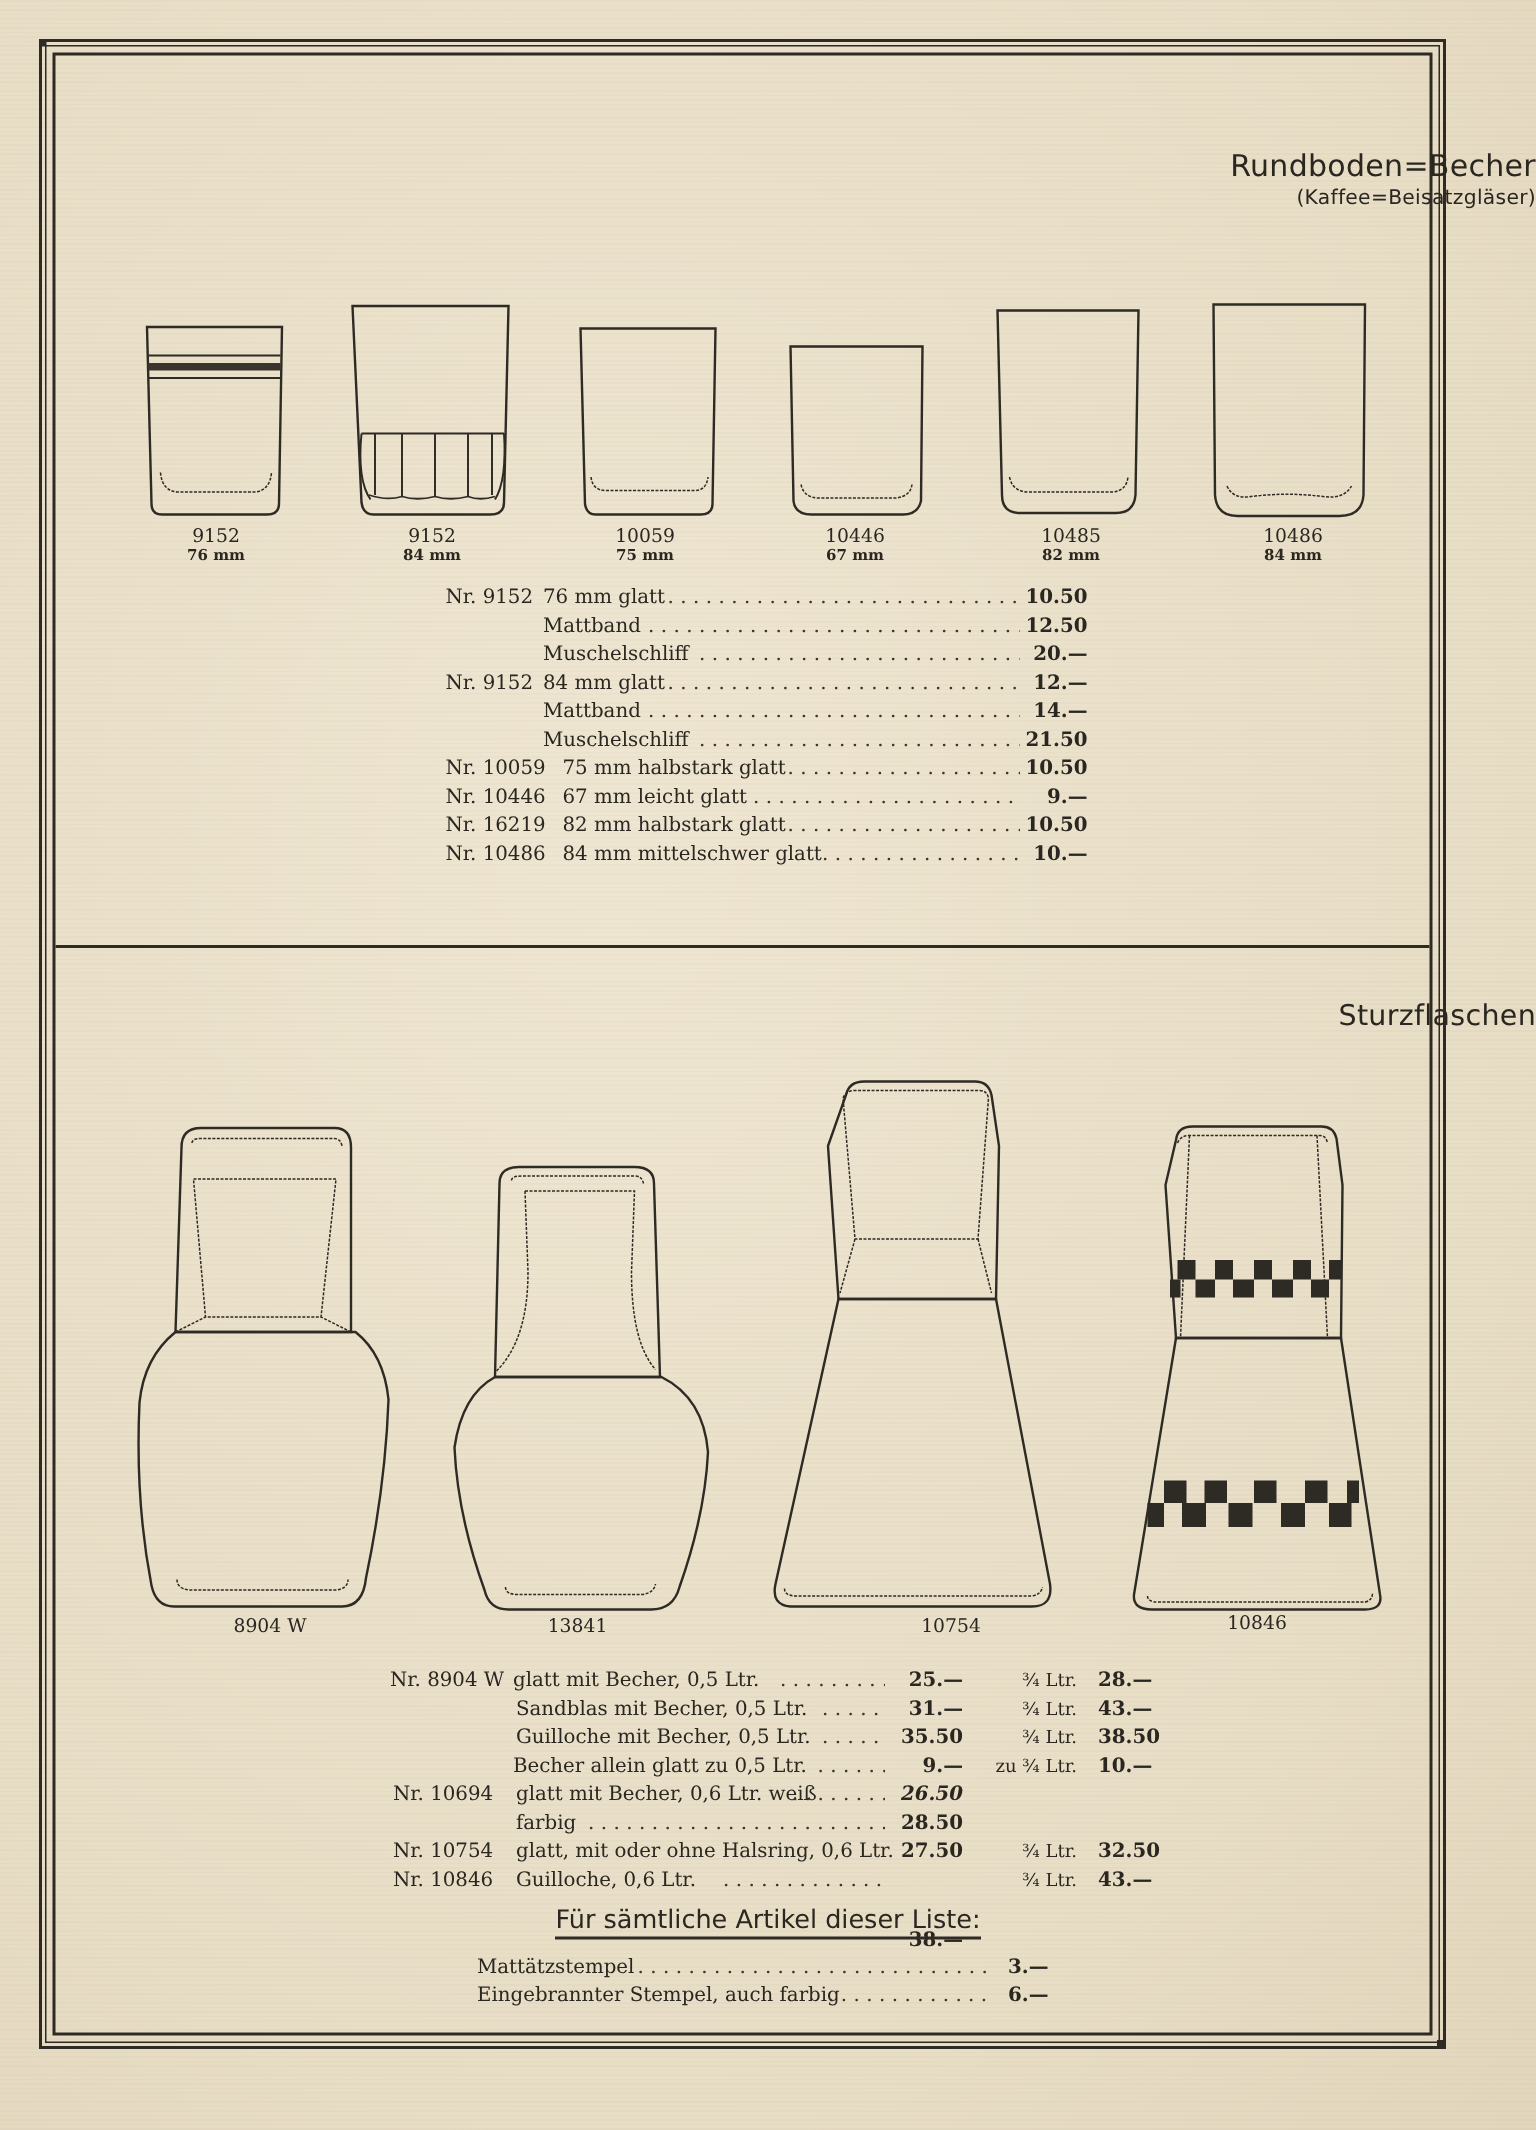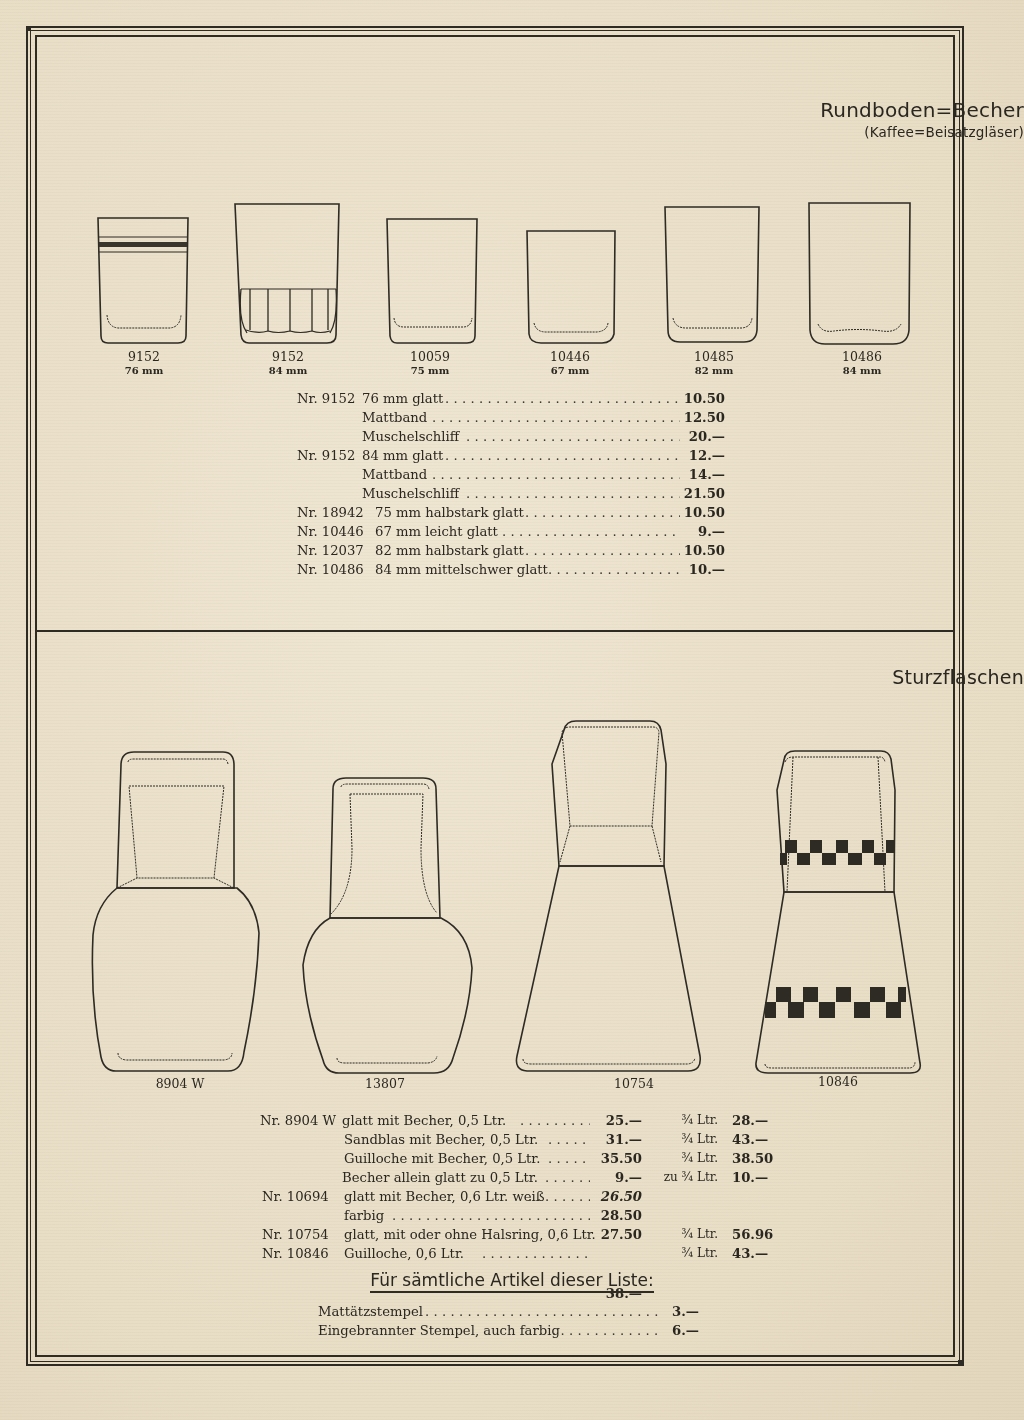--- a/index.html
+++ b/index.html
@@ -179,33 +179,33 @@
     <span class="pr-leader" style="left:432px;width:248px;">......................................................</span>
     <span class="pr-price" style="left:660px;width:65px;">14.—</span>
   </div>
   <div class="price-row" style="top:484px;">
     <span class="pr-nr" style="left:297px;"></span>
     <span class="pr-desc" style="left:362px;">Muschelschliff</span>
     <span class="pr-leader" style="left:466px;width:214px;">......................................................</span>
     <span class="pr-price" style="left:660px;width:65px;">21.50</span>
   </div>
   <div class="price-row" style="top:503px;">
-    <span class="pr-nr" style="left:297px;">Nr. 18942</span>
+    <span class="pr-nr" style="left:297px;">Nr. 10059</span>
     <span class="pr-desc" style="left:375px;">75 mm halbstark glatt</span>
     <span class="pr-leader" style="left:525px;width:155px;">......................................................</span>
     <span class="pr-price" style="left:660px;width:65px;">10.50</span>
   </div>
   <div class="price-row" style="top:522px;">
     <span class="pr-nr" style="left:297px;">Nr. 10446</span>
     <span class="pr-desc" style="left:375px;">67 mm leicht glatt</span>
     <span class="pr-leader" style="left:502px;width:178px;">......................................................</span>
     <span class="pr-price" style="left:660px;width:65px;">9.—</span>
   </div>
   <div class="price-row" style="top:541px;">
-    <span class="pr-nr" style="left:297px;">Nr. 12037</span>
+    <span class="pr-nr" style="left:297px;">Nr. 16219</span>
     <span class="pr-desc" style="left:375px;">82 mm halbstark glatt</span>
     <span class="pr-leader" style="left:525px;width:155px;">......................................................</span>
     <span class="pr-price" style="left:660px;width:65px;">10.50</span>
   </div>
   <div class="price-row" style="top:560px;">
     <span class="pr-nr" style="left:297px;">Nr. 10486</span>
     <span class="pr-desc" style="left:375px;">84 mm mittelschwer glatt</span>
     <span class="pr-leader" style="left:548px;width:132px;">......................................................</span>
     <span class="pr-price" style="left:660px;width:65px;">10.—</span>
   </div>
@@ -269,21 +269,21 @@
     <rect x="898" y="987" width="8" height="15"></rect>
     <rect x="765" y="1002" width="11" height="16"></rect>
     <rect x="788" y="1002" width="16" height="16"></rect>
     <rect x="819" y="1002" width="16" height="16"></rect>
     <rect x="854" y="1002" width="16" height="16"></rect>
     <rect x="886" y="1002" width="15" height="16"></rect>
   </g>
 </svg>
 
 <div class="bottle-label" style="left:120px;top:1076px;">8904 W</div>
-<div class="bottle-label" style="left:325px;top:1076px;">13807</div>
+<div class="bottle-label" style="left:325px;top:1076px;">13841</div>
 <div class="bottle-label" style="left:574px;top:1076px;">10754</div>
 <div class="bottle-label" style="left:778px;top:1074px;">10846</div>
 
 <div class="price-table" style="left:0;top:0;">
   <div class="price-row" style="top:1111px;">
     <span class="pr-nr" style="left:260px;">Nr. 8904 W</span>
     <span class="pr-desc" style="left:342px;">glatt mit Becher, 0,5 Ltr.</span>
     <span class="pr-leader" style="left:520px;width:70px;">..............</span>
     <span class="pr-price" style="left:585px;width:57px;">25.—</span>
     <span class="pr-unit" style="left:640px;width:78px;">¾ Ltr.</span>
@@ -323,21 +323,21 @@
     <span class="pr-nr" style="left:262px;"></span>
     <span class="pr-desc" style="left:344px;">farbig</span>
     <span class="pr-leader" style="left:392px;width:198px;">..............................................</span>
     <span class="pr-price" style="left:585px;width:57px;">28.50</span>
   </div>
   <div class="price-row" style="top:1225px;">
     <span class="pr-nr" style="left:262px;">Nr. 10754</span>
     <span class="pr-desc" style="left:344px;">glatt, mit oder ohne Halsring, 0,6 Ltr.</span>
     <span class="pr-price" style="left:585px;width:57px;">27.50</span>
     <span class="pr-unit" style="left:640px;width:78px;">¾ Ltr.</span>
-    <span class="pr-price2" style="left:732px;">56.96</span>
+    <span class="pr-price2" style="left:732px;">32.50</span>
   </div>
   <div class="price-row" style="top:1244px;">
     <span class="pr-nr" style="left:262px;">Nr. 10846</span>
     <span class="pr-desc" style="left:344px;">Guilloche, 0,6 Ltr.</span>
     <span class="pr-leader" style="left:482px;width:108px;">..........................</span>
     <span class="pr-price" style="left:585px;width:57px;margin-top:40px;">38.—</span>
     <span class="pr-unit" style="left:640px;width:78px;">¾ Ltr.</span>
     <span class="pr-price2" style="left:732px;">43.—</span>
   </div>
 </div>

